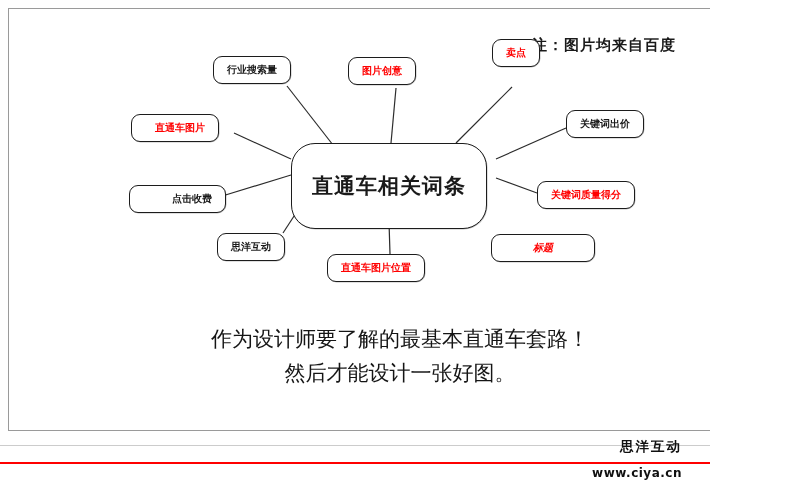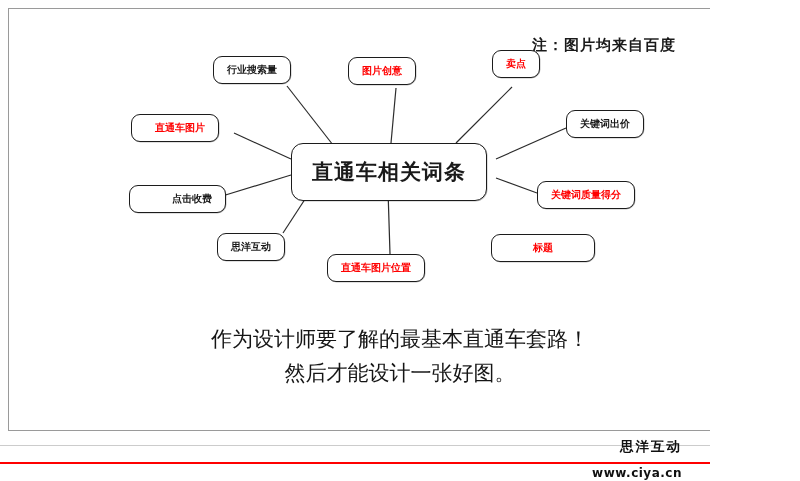--- a/index.html
+++ b/index.html
@@ -52,24 +52,24 @@
     border: 1.4px solid #1c1c1c;
     border-radius: 9px;
     font-size: 10px;
     font-weight: bold;
     white-space: nowrap;
     color: var(--text-black, #111111);
     box-shadow: 0.5px 0.5px 0 rgba(0,0,0,0.25);
   }
 
   .node--center {
-    padding: 14px 20px;
+    padding: 28px 20px;
     font-size: 21px;
     letter-spacing: 1px;
-    border-radius: 12px;
+    border-radius: 24px;
     border-width: 1.6px;
     align-items: center;
   }
 
   .node--wide { min-width: 104px; }
 
   .caption {
     position: absolute;
     left: 8px; top: 322px;
     width: 784px;
@@ -140,21 +140,21 @@
   </div>
 
   <div class="node" style="left: 213px; top: 56px; color: rgb(26, 26, 26);">
     <span>行业搜索量</span>
   </div>
 
   <div class="node" style="left: 348px; top: 57px; color: rgb(255, 0, 0);">
     <span>图片创意</span>
   </div>
 
-  <div class="node" style="left: 492px; top: 50px; color: rgb(255, 0, 0); align-items: center;">
+  <div class="node" style="left: 492px; top: 39px; color: rgb(255, 0, 0); align-items: center;">
     <span>卖点</span>
   </div>
 
   <div class="node" style="left: 131px; top: 114px; color: rgb(255, 0, 0); padding-left: 23px;">
     <span>直通车图片</span>
   </div>
 
   <div class="node" style="left: 566px; top: 110px; color: rgb(26, 26, 26);">
     <span>关键词出价</span>
   </div>
@@ -168,21 +168,21 @@
   </div>
 
   <div class="node" style="left: 217px; top: 233px; color: rgb(26, 26, 26);">
     <span>思洋互动</span>
   </div>
 
   <div class="node" style="left: 327px; top: 254px; color: rgb(255, 0, 0);">
     <span>直通车图片位置</span>
   </div>
 
-  <div class="node node--wide" style="left: 491px; top: 234px; color: rgb(255, 0, 0);">
+  <div class="node node--wide" style="left: 491px; top: 234px; color: rgb(255, 0, 0); font-style: italic;">
     <span>标题</span>
   </div>
 
   <div class="caption">
     <div>作为设计师要了解的最基本直通车套路！</div>
     <div>然后才能设计一张好图。</div>
   </div>
 
   <div class="footer-divider"></div>
   <div class="watermark">

